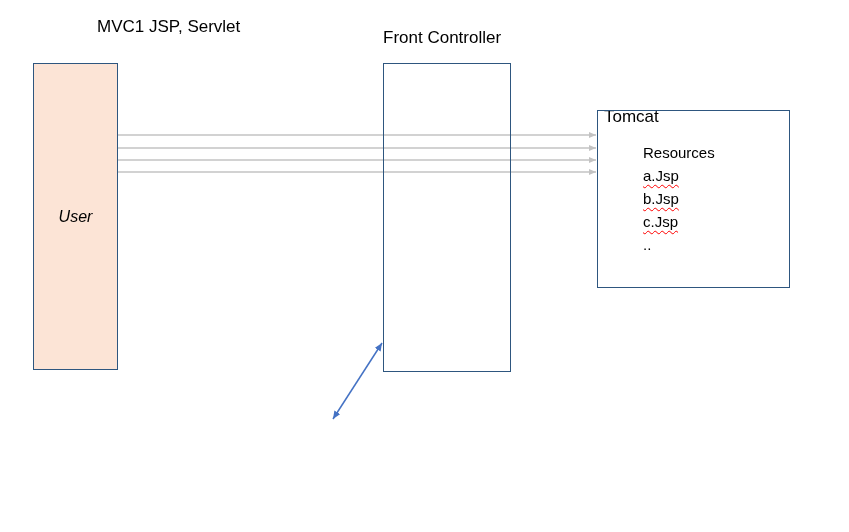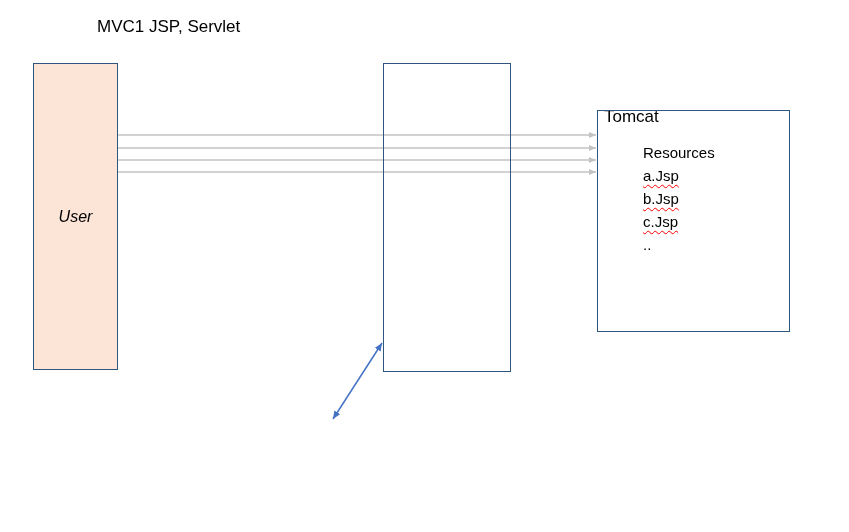--- a/index.html
+++ b/index.html
@@ -26,21 +26,21 @@
     z-index: 2;
   }
   .shape.centered {
     display: flex;
     align-items: center;
     justify-content: center;
     font-size: 16px;
   }
   #user-box { left: 33px; top: 63px; width: 85px; height: 307px; background: var(--user-fill, #fce4d6); font-style: italic; }
   #front-controller-box { left: 383px; top: 63px; width: 128px; height: 309px; }
-  #tomcat-box { left: 597px; top: 110px; width: 193px; height: 222px; }
+  #tomcat-box { left: 597px; top: 110px; width: 193px; height: 178px; }
   #db-box { left: 212px; top: 421px; width: 139px; height: 93px; }
 
   #title-label { left: 97px; top: 17px; }
   #front-controller-label { left: 383px; top: 28px; }
   #tomcat-label { left: 604px; top: 69px; margin-top: 38px; }
 
   #resource-list {
     position: absolute;
     left: 45px;
     top: 30px;
@@ -62,20 +62,21 @@
   }
   .gray-arrow { stroke: var(--arrow-gray, #c3c3c3); stroke-width: 1.4; }
   .blue-arrow { stroke: var(--arrow-blue, #4472c4); stroke-width: 1.5; }
 </style>
 </head>
 <body>
 
 <div id="canvas">
 
   <div class="label" id="title-label">MVC1 JSP, Servlet</div>
+  <div class="label" id="front-controller-label">Front Controller</div>
   <div class="label" id="tomcat-label">Tomcat</div>
 
   <svg id="arrow-layer" width="849" height="532">
     <defs>
       <marker id="head-gray" markerWidth="8" markerHeight="8" refX="7" refY="3" orient="auto" markerUnits="userSpaceOnUse">
         <path d="M0,0 L7,3 L0,6 Z" style="fill: var(--arrow-gray, #c3c3c3)"></path>
       </marker>
       <marker id="head-blue" markerWidth="9" markerHeight="9" refX="8" refY="3.5" orient="auto-start-reverse" markerUnits="userSpaceOnUse">
         <path d="M0,0 L8,3.5 L0,7 Z" style="fill: var(--arrow-blue, #4472c4)"></path>
       </marker>

